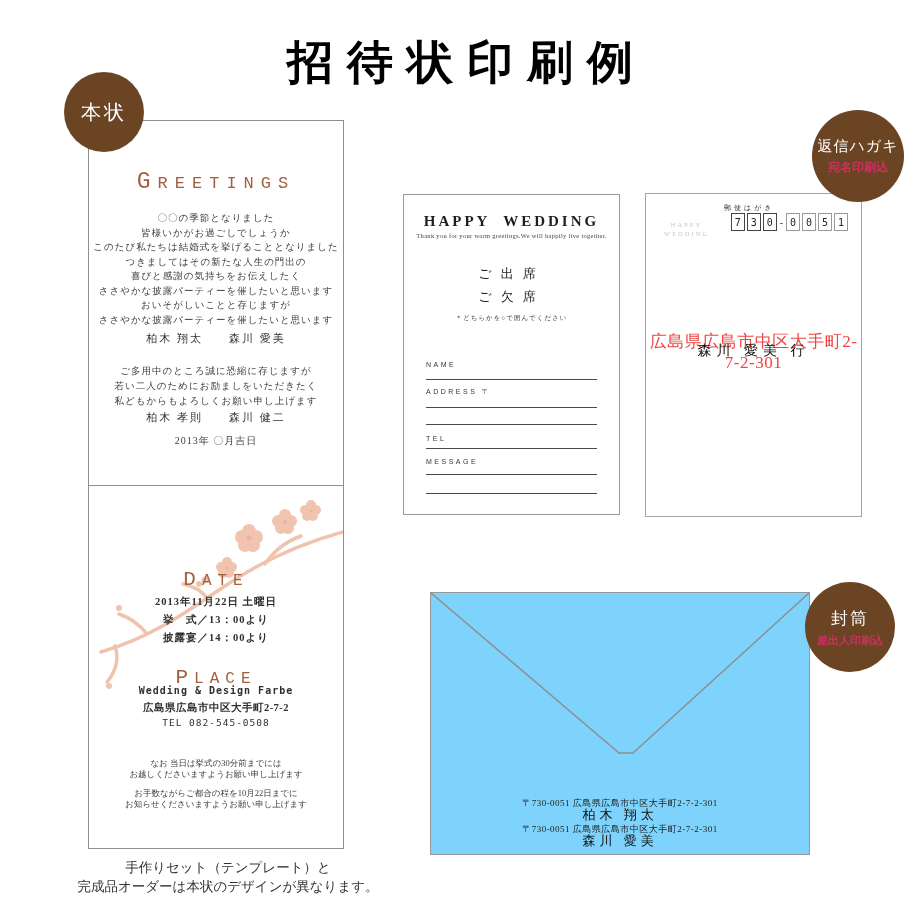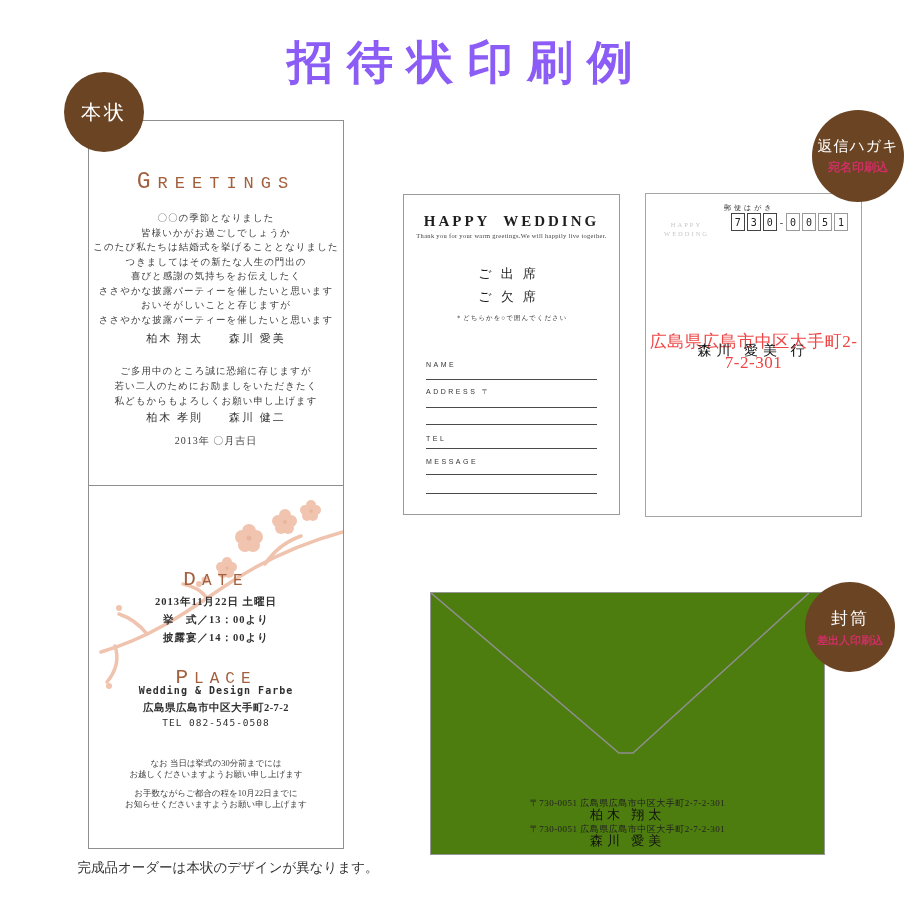--- a/index.html
+++ b/index.html
@@ -2,21 +2,21 @@
 <html><head>
 <meta charset="utf-8">
 <style>
   html,body{margin:0;padding:0;background:#ffffff;}
   body{width:920px;height:920px;position:relative;overflow:hidden;
        font-family:"Liberation Serif","DejaVu Serif",serif;color:#333;}
 
   
   .page-title{position:absolute;top:32px;left:0;width:100%;text-align:center;
     font-family:"Liberation Sans","DejaVu Sans",sans-serif;font-size:46px;font-weight:600;
-    letter-spacing:14px;padding-left:14px;box-sizing:border-box;color:#8b5cf6;}
+    letter-spacing:14px;padding-left:14px;box-sizing:border-box;color:#000000;}
 
   
   .badge{position:absolute;border-radius:50%;background:#6b4423;color:#fff;z-index:6;
     display:flex;flex-direction:column;align-items:center;justify-content:center;
     text-align:center;font-family:"Liberation Sans","DejaVu Sans",sans-serif;}
   .badge .badge-sub{color:#cf2f63;font-weight:bold;}
   .badge-honjo{left:64px;top:72px;width:80px;height:80px;font-size:20px;letter-spacing:3px;}
   .badge-henshin{left:812px;top:110px;width:92px;height:92px;}
   .badge-henshin .badge-main{font-size:15px;letter-spacing:1px;}
   .badge-henshin .badge-sub{font-size:12px;margin-top:3px;}
@@ -78,21 +78,21 @@
         font-family:"DejaVu Sans Mono","Liberation Mono",monospace;}
   .pbox.bold{border:1.5px solid #444;}
   .phyphen{font-size:10px;color:#333;margin:0 1px;}
   .pc-watermark{position:absolute;top:26px;left:18px;font-size:6.5px;letter-spacing:2px;
                 color:#c9c9c9;line-height:9px;text-align:center;}
   .pc-address{top:100px;font-size:17px;letter-spacing:0.5px;color:#ef4444;margin-top:36px;}
   .pc-name{top:148px;font-size:14px;letter-spacing:5px;color:#111;}
 
   
   .envelope{position:absolute;left:430px;top:592px;width:378px;height:261px;
-            background:#4d7c0f;border:1px solid #979797;z-index:2;padding-left:15px;}
+            background:#7dd3fc;border:1px solid #979797;z-index:2;}
   .env-flap{position:absolute;top:0;left:0;width:378px;height:261px;}
   .env-text{position:absolute;left:0;right:0;top:205px;text-align:center;}
   .env-addr{font-size:9px;line-height:10px;color:#222;letter-spacing:0.5px;}
   .env-name{font-size:13px;line-height:13px;letter-spacing:4px;color:#111;margin-bottom:3px;}
 
   
   .footnote{position:absolute;left:28px;top:858px;width:400px;text-align:center;
     font-family:"Liberation Sans","DejaVu Sans",sans-serif;
     font-size:13.5px;line-height:19px;color:#333;}
 </style>
@@ -250,14 +250,15 @@
     <div class="env-name">森川 愛美</div>
   </div>
 </div>
 
 <div class="badge badge-futo">
   <span class="badge-main">封筒</span>
   <span class="badge-sub">差出人印刷込</span>
 </div>
 
 <div class="footnote">
+  <div>手作りセット（テンプレート）と</div>
   <div>完成品オーダーは本状のデザインが異なります。</div>
 </div>
 
 </body></html>

